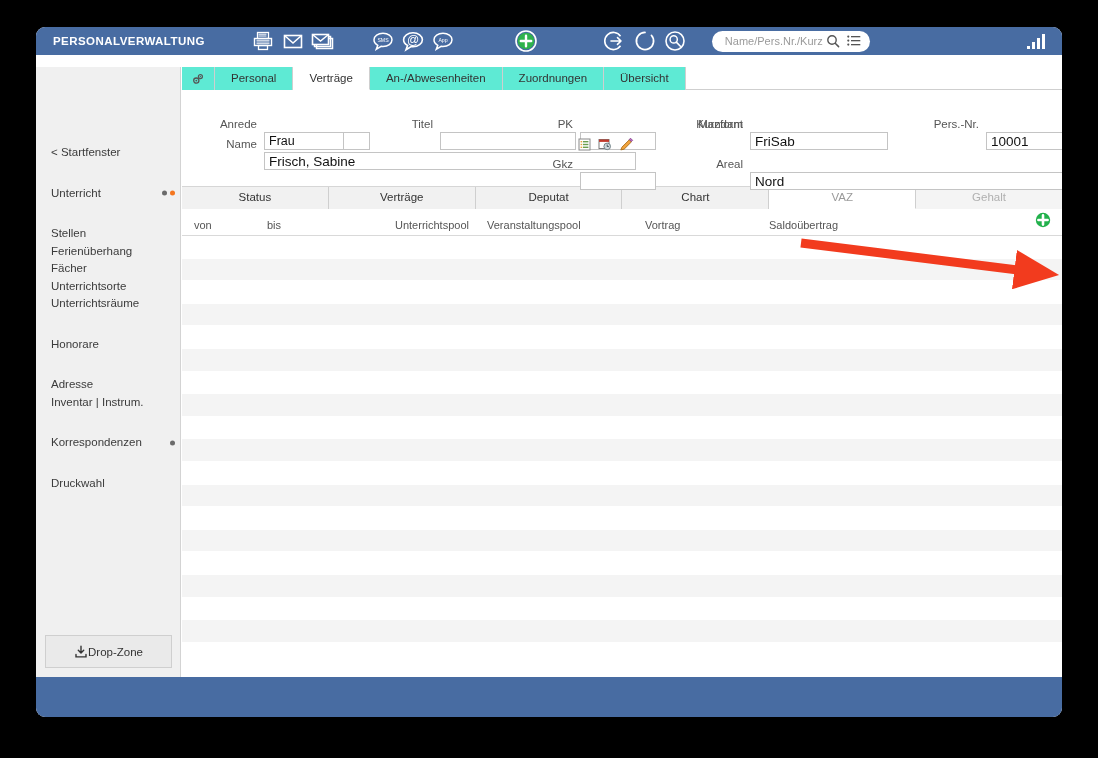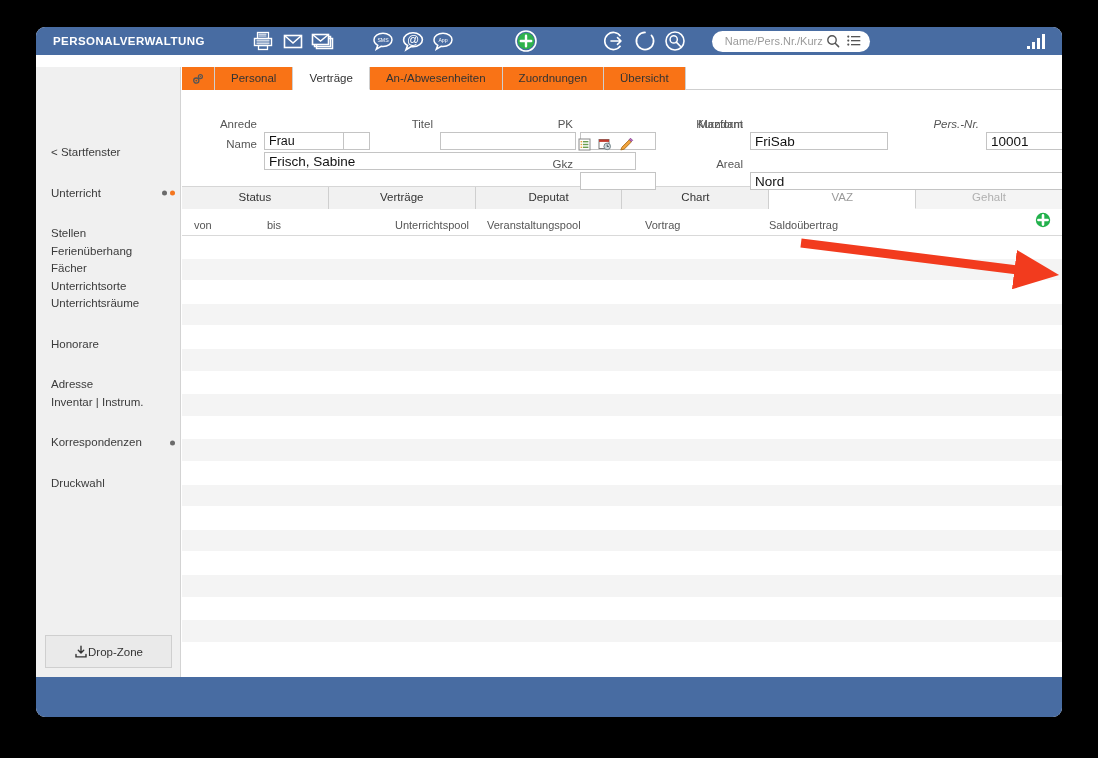--- a/index.html
+++ b/index.html
@@ -126,21 +126,21 @@
     background: #ffffff;
     display: flex;
     border-bottom: 1px solid #cfcfcf;
   }
   .mtab {
     height: 23px;
     line-height: 22px;
     font-size: 11.5px;
     color: #333;
     padding: 0 16px;
-    background: #f97316;
+    background: #5eead4;
     border-right: 1px solid #cfcfcf;
     text-align: center;
     cursor: pointer;
     white-space: nowrap;
   }
   .mtab.gear { padding: 0 9px; display:flex; align-items:center; }
   .mtab.active {
     background: #ffffff;
     border-bottom: 1px solid #ffffff;
     margin-bottom: -1px;
@@ -474,21 +474,21 @@
       </div>
       <div class="frow" style="left:368px; top:8px;">
         <div class="flabel" style="width:30px;">PK</div>
         <input class="finput" style="width: 76px;" value="">
       </div>
       <div class="frow" style="left:500px; top:8px;">
         <div class="flabel" style="width:68px;">Kurzform</div>
         <input class="finput big" style="width: 138px;" value="FriSab">
       </div>
       <div class="frow" style="left:740px; top:8px;">
-        <div class="flabel" style="width:64px;font-style:italic;">Pers.-Nr.</div>
+        <div class="flabel" style="width:64px;">Pers.-Nr.</div>
         <input class="finput big" style="width: 98px;" value="10001">
       </div>
 
       <div class="frow" style="left:0; top:28px;">
         <div class="flabel" style="width:82px;">Name</div>
         <input class="finput big" style="width: 372px;" value="Frisch, Sabine">
         <span class="field-icons">
           <span style="display:flex;">
             <svg width="13" height="13" viewBox="0 0 13 13">
               <rect x="1" y="1" width="11" height="11" fill="#fff" stroke="#8a8a8a" stroke-width="1"></rect>

